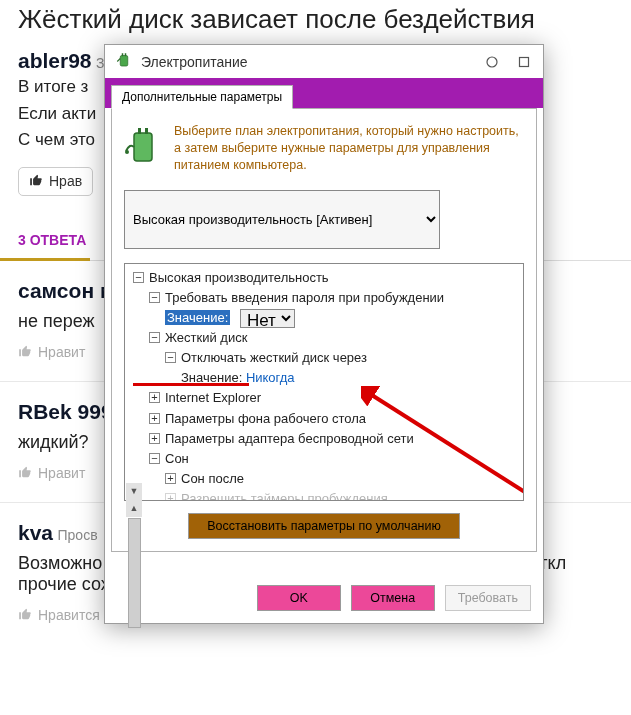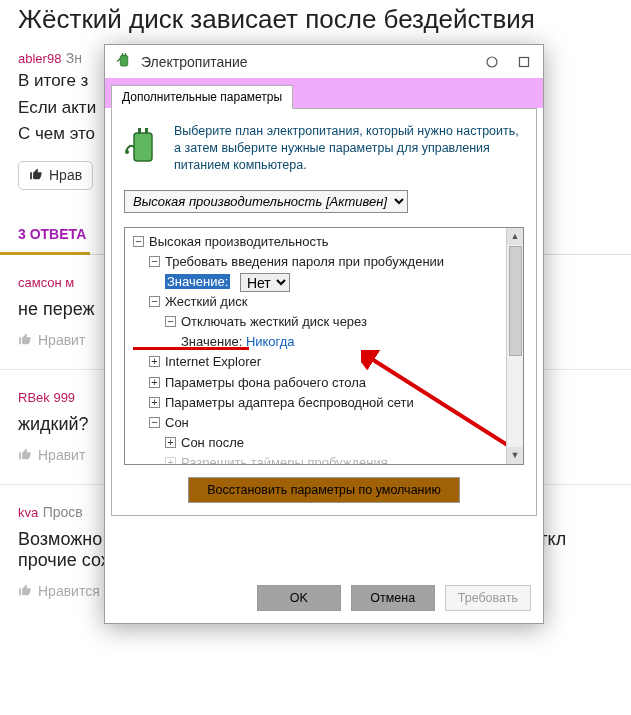--- a/index.html
+++ b/index.html
@@ -11,21 +11,21 @@
     height: 715px;
     overflow: hidden;
     position: relative;
   }
   .page-title {
     font-size: 26px;
     font-weight: normal;
     color: #222;
     padding: 4px 8px 8px 18px;
   }
-  .username-link { color: #be185d; font-weight: normal; font-size: 13px; }
+  .username-link { color: #0f172a; font-weight: bold; font-size: 21px; }
   .badge-grey { color: #888; font-size: 14px; }
   .body-text { font-size: 17px; color: #222; line-height: 1.45; padding: 2px 0 0 18px;}
   .like-btn {
     display: inline-flex; align-items: center;
     border: 1px solid #ccc; border-radius: 5px;
     padding: 5px 10px; background: #fff; font-size: 14px;
     margin: 14px 0 0 18px; color: #333;
   }
   .like-btn .thumb { margin-right: 6px; }
   .answers-header {
@@ -63,56 +63,56 @@
   }
   .titlebar .win-icon { margin-right: 8px; }
   .titlebar .title-text { flex: 1; }
   .titlebar .win-btn {
     width: 18px; height: 18px; margin-left: 14px;
     display: inline-flex; align-items: center; justify-content: center;
     color: #555;
   }
   .tab-strip {
     padding: 6px 16px 0 6px;
-    background: #f0abfc;
+    background: #a21caf;
   }
   .tab {
     display: inline-block;
     border: 1px solid #b0b0b0;
     border-bottom: 1px solid #fff;
     background: #fff;
     padding: 4px 10px;
     font-size: 12px;
     position: relative; top: 1px;
   }
   .tab-panel {
     border: 1px solid #b0b0b0;
     margin: 0 6px 6px 6px;
     flex: 0 0 auto;
     padding: 14px 12px 12px 12px;
   }
   .info-row { display: flex; }
   .battery-icon { flex: 0 0 40px; margin-right: 10px; }
-  .info-text { font-size: 12.5px; color: #0c4a6e; line-height: 1.35; }
+  .info-text { font-size: 12.5px; color: #a16207; line-height: 1.35; }
   .plan-select {
     margin-top: 16px;
-    width: 284px;
+    width: 316px;
     font-size: 13px;
-    padding: 2px 4px;
+    padding: 20px 4px;
     border: 1px solid #888;
     background: #f6f6f6;
-    font-style: italic;
   }
   .tree-wrap {
     margin-top: 14px;
     border: 1px solid #888;
     height: 238px;
     display: flex;
     position: relative;
     background: #fff;
+    flex-direction: column;
   }
   .tree {
     flex: 1; overflow: hidden;
     font-size: 13px; color: #222;
     padding: 4px 2px;
     line-height: 1.55;
     position: relative;
   }
   .tree-scrollbar {
     width: 17px; border-left: 1px solid #ccc;
@@ -139,21 +139,21 @@
     display: inline-block; width: 11px; height: 11px;
     border: 1px solid #888; text-align: center;
     line-height: 9px; font-size: 11px; margin-right: 5px;
     color: #333; background: #fff; vertical-align: 1px;
   }
   .val-label {
     background: #2b6fbf; color: #fff; padding: 0 2px;
   }
   .val-blue { color: #1060c0; }
   .mini-select {
-    font-size: 14px; border: 1px solid #888;
+    font-size: 17px; border: 1px solid #888;
     padding: 0 2px; height: 19px; vertical-align: middle;
     margin-left: 6px;
   }
   .red-underline {
     position: absolute;
     left: 8px; top: 119px;
     width: 116px; height: 3px;
     background: #d80000;
   }
   .arrow-svg {
@@ -167,21 +167,21 @@
     border: 1px solid #999; background: #a16207;
   }
   .dlg-buttons {
     display: flex; justify-content: flex-end;
     gap: 10px; padding: 10px 12px 12px 12px;
     margin-top: auto;
   }
   .dlg-btn {
     min-width: 84px; padding: 5px 12px;
     font-size: 12.5px;
-    border: 1px solid #999; background: #a3a3a3;
+    border: 1px solid #999; background: #ec4899;
   }
   .dlg-btn[disabled] {
     color: #9a9a9a; background: #f5f5f5; border-color: #c8c8c8;
   }
   select, button { font-family: inherit; }
 </style>
 </head>
 <body>
 
 

